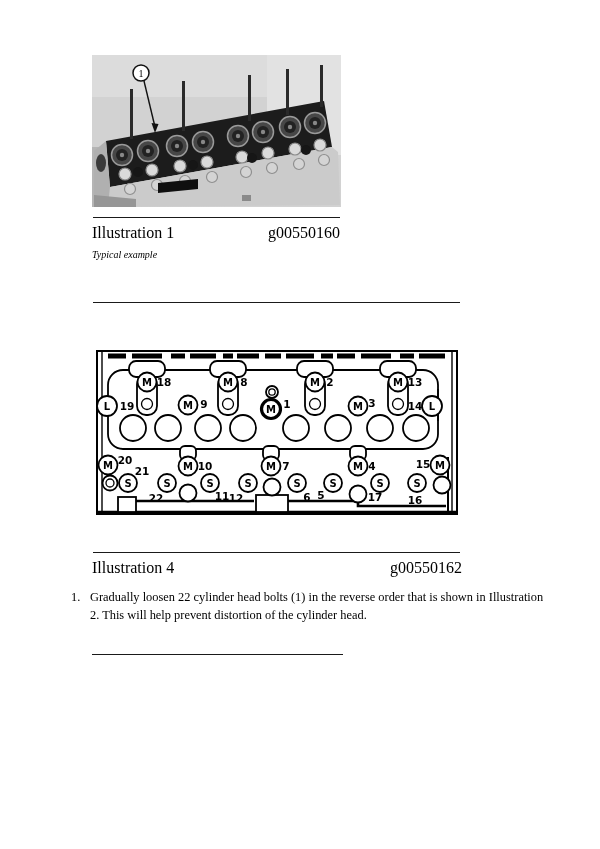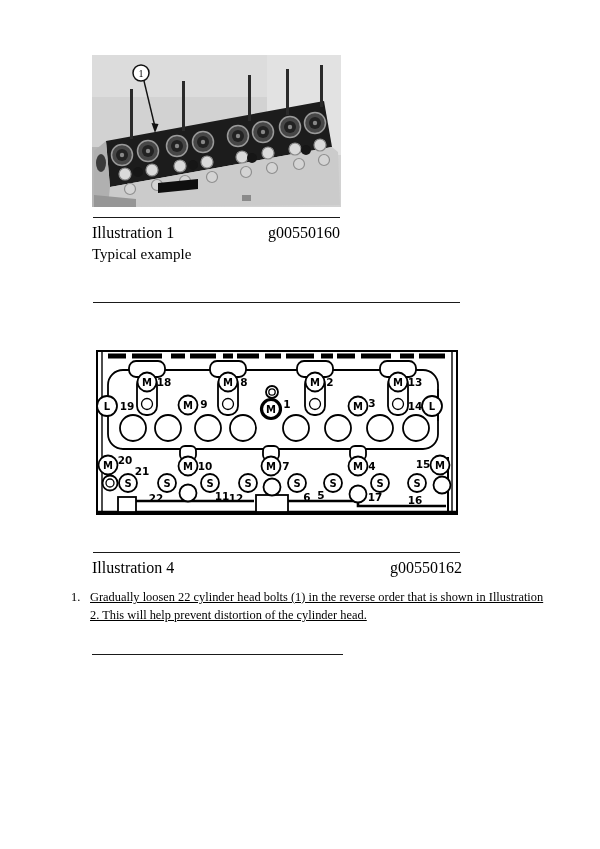--- a/index.html
+++ b/index.html
@@ -1,21 +1,21 @@
 <!DOCTYPE html>
 <html><head>
 <meta charset="utf-8">
 <style>
   html,body{margin:0;padding:0;}
   body{width:600px;height:849px;background:#ffffff;position:relative;
        font-family:"Liberation Serif","DejaVu Serif",serif;color:#000;}
   .abs{position:absolute;}
   .rule{border:none;border-top:1.5px solid #1a1a1a;height:0;margin:0;padding:0;}
   .cap-row{display:flex;justify-content:space-between;font-size:16px;line-height:13px;}
-  .cap{font-size:15px;line-height:13px;}
+  .cap{font-size:10px;line-height:13px;font-style:italic;}
   .step{font-size:12.4px;line-height:18px;}
   .step-num{position:absolute;left:0;top:0;}
   .step-text{margin-left:19px;}
   .photo-box{overflow:hidden;}
   svg{display:block;}
   
   .dg-frame{fill:none;stroke:#000;stroke-width:2;}
   .dg-line{stroke:#000;stroke-width:1.4;}
   .dg-line2{stroke:#000;stroke-width:2;}
   .dg-thick{stroke:#000;stroke-width:2.6;fill:none;}
@@ -262,16 +262,16 @@
 
 <hr class="abs rule" style="left:93px;top:552px;width:367px;">
 
 <div class="abs cap-row" style="left:92px;top:561px;width:370px;">
   <span>Illustration 4</span>
   <span>g00550162</span>
 </div>
 
 <div class="abs step" style="left:71px;top:588px;width:477px;">
   <span class="step-num">1.</span>
-  <div class="step-text" style="width:458px;text-decoration:underline;">Gradually loosen 22 cylinder head bolts (1) in the reverse order that is shown in Illustration 2. This will help prevent distortion of the cylinder head.</div>
+  <div class="step-text" style="width:458px;">Gradually loosen 22 cylinder head bolts (1) in the reverse order that is shown in Illustration 2. This will help prevent distortion of the cylinder head.</div>
 </div>
 
 <hr class="abs rule" style="left:92px;top:654px;width:251px;">
 
 </body></html>

